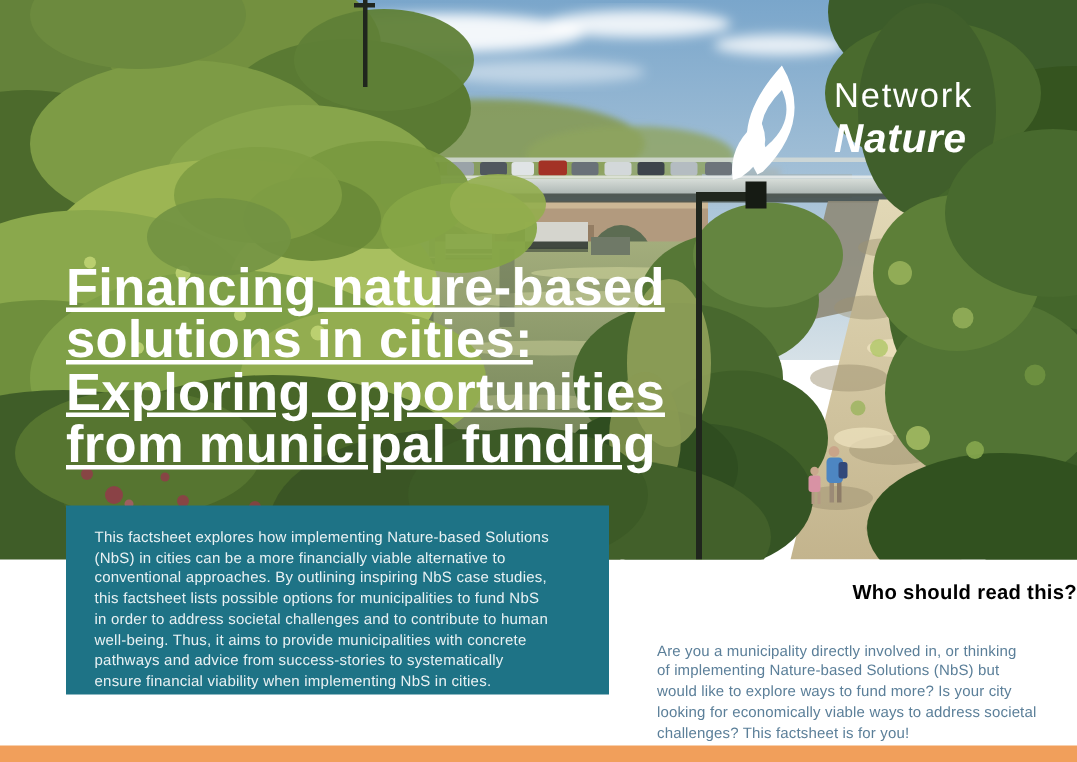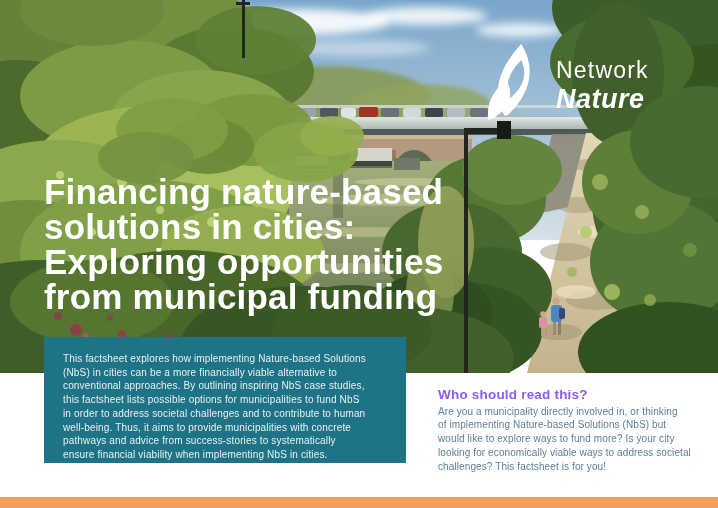--- a/index.html
+++ b/index.html
@@ -1,33 +1,33 @@
 <!DOCTYPE html>
 <html><head>
 <meta charset="utf-8">
 <style>
   html,body{margin:0;padding:0;background:#fff;}
   .page{position:relative;width:718px;height:508px;background:#ffffff;overflow:hidden;
         font-family:"Liberation Sans",sans-serif;}
   .hero{position:absolute;top:0;left:0;width:718px;height:373px;}
   .scene{display:block;width:100%;height:100%;}
-  .logo{position:absolute;top:40px;left:484px;display:flex;align-items:center;color:#fff;}
+  .logo{position:absolute;top:40px;left:484px;display:flex;align-items:flex-start;color:#fff;}
   .logo-mark{width:60px;height:80px;}
   .logo-text{margin-left:12px;margin-top:12px;line-height:1;}
   .logo-network{display:block;font-size:23px;font-weight:400;letter-spacing:1.2px;}
   .logo-nature{display:block;font-size:27px;font-weight:700;letter-spacing:.5px;margin-top:4px;font-style:italic;}
   .title{position:absolute;left:44px;top:174px;margin:0;color:#ffffff;font-size:35px;
-         line-height:35px;font-weight:800;letter-spacing:.2px;white-space:pre-line;}
+         line-height:35px;font-weight:800;letter-spacing:.2px;white-space:pre-line;text-decoration:underline;}
   .intro-box{position:absolute;left:44px;top:337px;width:362px;height:126px;background:#1e7386;
              box-sizing:border-box;padding:15px 16px 12px 19px;}
   .intro-box p{margin:0;color:#e9f1f3;font-size:10px;line-height:13.7px;letter-spacing:.15px;
                white-space:pre-line;}
   .who{position:absolute;left:438px;top:388px;width:280px;}
-  .who h2{margin:0 0 3px 0;color:#8b5cf6;font-size:13.5px;font-weight:700;line-height:1;
-          letter-spacing:.2px;}
+  .who h2{margin:0 0 26px 0;color:#000000;font-size:13.5px;font-weight:700;line-height:1;
+          letter-spacing:.2px;text-align:right;}
   .who p{margin:0;color:#5b7f99;font-size:10px;line-height:13.8px;letter-spacing:.1px;
          white-space:pre-line;}
   .footer-bar{position:absolute;left:0;top:497px;width:718px;height:11px;background:#f19f5b;}
 </style>
 </head>
 <body>
 
 <div class="page">
 
   <div class="hero">

